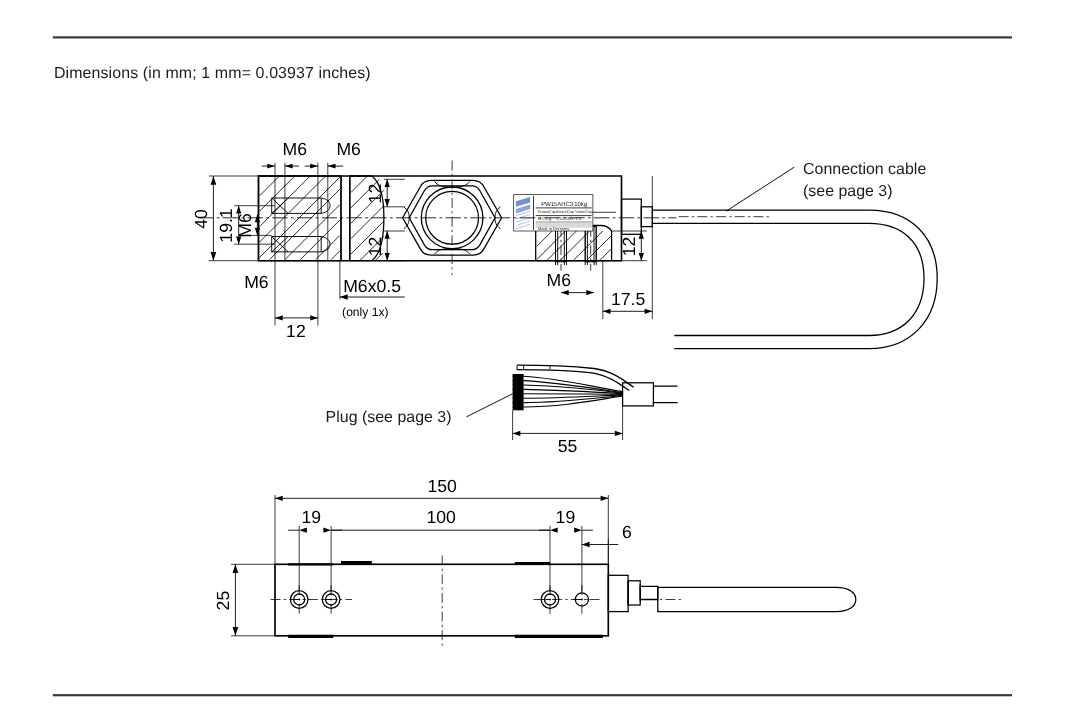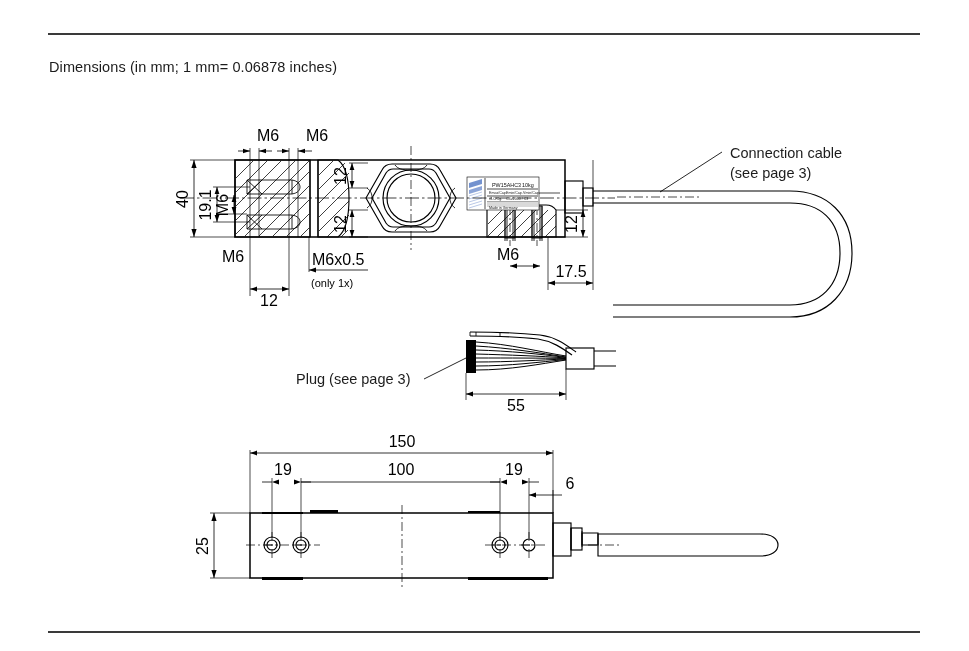--- a/index.html
+++ b/index.html
@@ -37,21 +37,21 @@
   .lbl-grey{fill:#d9d9d9;stroke:none;}
   .lbl-blue{fill:#5b7fc7;}
   .filled{fill:#000;stroke:none;}
 </style>
 </head>
 <body>
 
 <div class="rule" id="rule-top"></div>
 <div class="rule" id="rule-bottom"></div>
 
-<div id="caption">Dimensions (in mm; 1 mm= 0.06878 inches)</div>
+<div id="caption">Dimensions (in mm; 1 mm= 0.03937 inches)</div>
 
 <div id="drawing">
 <svg width="969" height="651" viewBox="0 0 969 651" xmlns="http://www.w3.org/2000/svg">
 
   <g>
 
     <g>
       <path class="ln thick" d="M235,160 L565,160 L565,237 L235,237 Z"></path>
     </g>
 

